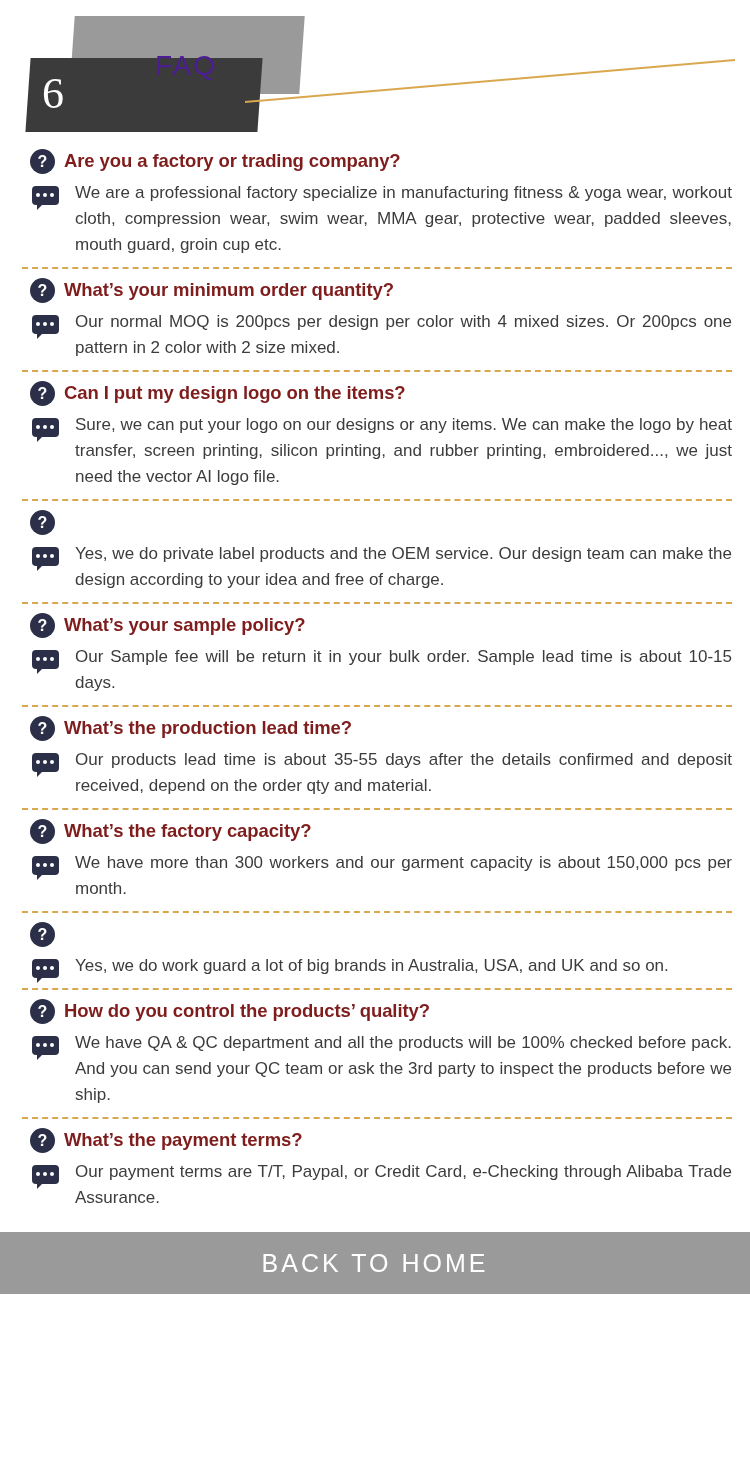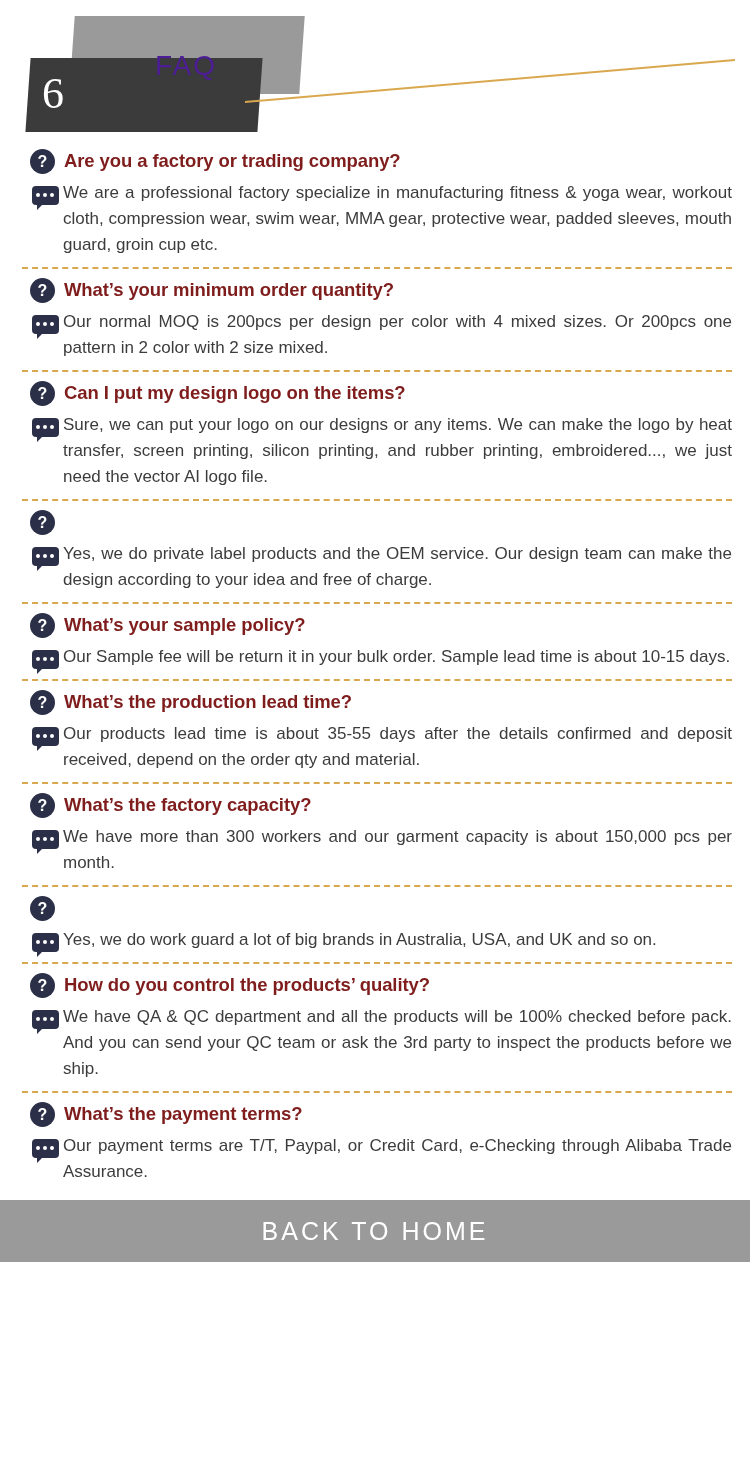--- a/index.html
+++ b/index.html
@@ -89,21 +89,21 @@
   .q-text {
     font-size: 18.5px;
     font-weight: bold;
     color: #7f1d1d;
     line-height: 26px;
     letter-spacing: -0.1px;
   }
   .faq-a {
     display: flex;
     align-items: flex-start;
-    gap: 4px;
+    gap: 16px;
     padding: 2px 0 9px 10px;
   }
   .a-icon {
     flex: 0 0 auto;
     position: relative;
     width: 27px;
     height: 19px;
     background: #2b3048;
     border-radius: 4px;
     margin-top: 6px;
@@ -139,21 +139,21 @@
     flex: 1;
   }
   .divider {
     border-top: 2px dashed #d9a84e;
     margin: 0 0 0 0;
     height: 0;
   }
 
   
   .footer {
-    margin-top: 6px;
+    margin-top: 12px;
     height: 62px;
     background: #9a9a9a;
     display: flex;
     align-items: center;
     justify-content: center;
   }
   .footer span {
     color: #ffffff;
     font-size: 25px;
     letter-spacing: 3px;

